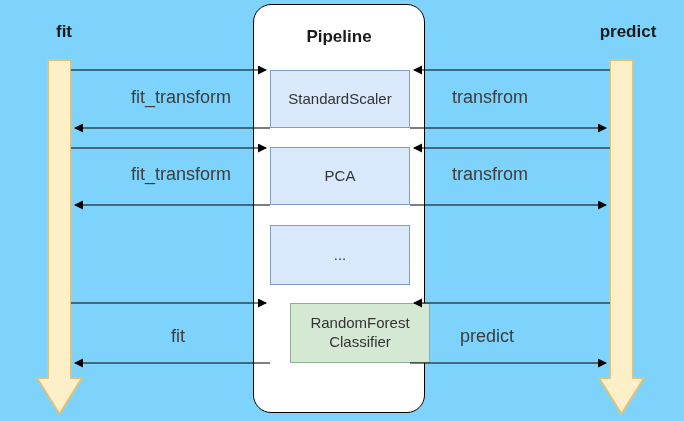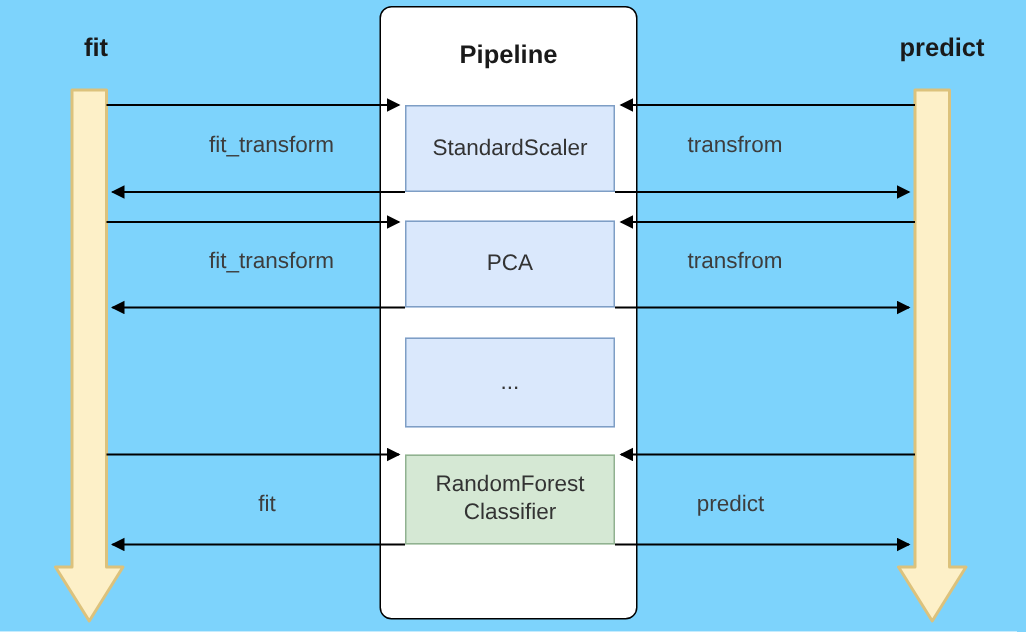--- a/index.html
+++ b/index.html
@@ -15,21 +15,21 @@
     background: #7dd3fc;
     overflow: hidden;
   }
   .pipeline-container {
     position: absolute;
     left: 253px;
     top: 4px;
     width: 172px;
     height: 409px;
     border: 1.4px solid #000000;
-    border-radius: 8px;
+    border-radius: 18px;
     background: #ffffff;
     box-sizing: border-box;
     z-index: 1;
   }
   .pipeline-title {
     position: absolute;
     top: 22px;
     left: 0;
     width: 100%;
     text-align: center;
@@ -69,21 +69,21 @@
     background: var(--step-blue-fill);
     border: 1px solid var(--step-blue-border);
   }
   .step-box.green {
     background: var(--step-green-fill);
     border: 1px solid var(--step-green-border);
   }
   .step-scaler { top: 70px;  height: 58px; }
   .step-pca    { top: 147px; height: 58px; }
   .step-dots   { top: 225px; height: 60px; }
-  .step-rfc    { top: 303px; height: 60px; }
+  .step-rfc    { top: 303px; height: 60px; margin-left: 20px; }
 
   .overlay {
     position: absolute;
     left: 0;
     top: 0;
     width: 684px;
     height: 421px;
     z-index: 3;
     pointer-events: none;
   }
@@ -94,21 +94,21 @@
     stroke-linejoin: round;
   }
   .msg-line {
     stroke: var(--line);
     stroke-width: 1.2;
     fill: none;
   }
   .msg-label {
     position: absolute;
     transform: translate(-50%, -50%);
-    font-size: 15px;
+    font-size: 18px;
     color: #3d3d3d;
     white-space: nowrap;
     z-index: 4;
     background: transparent;
   }
 </style>
 </head>
 <body>
 
 <div class="stage">

